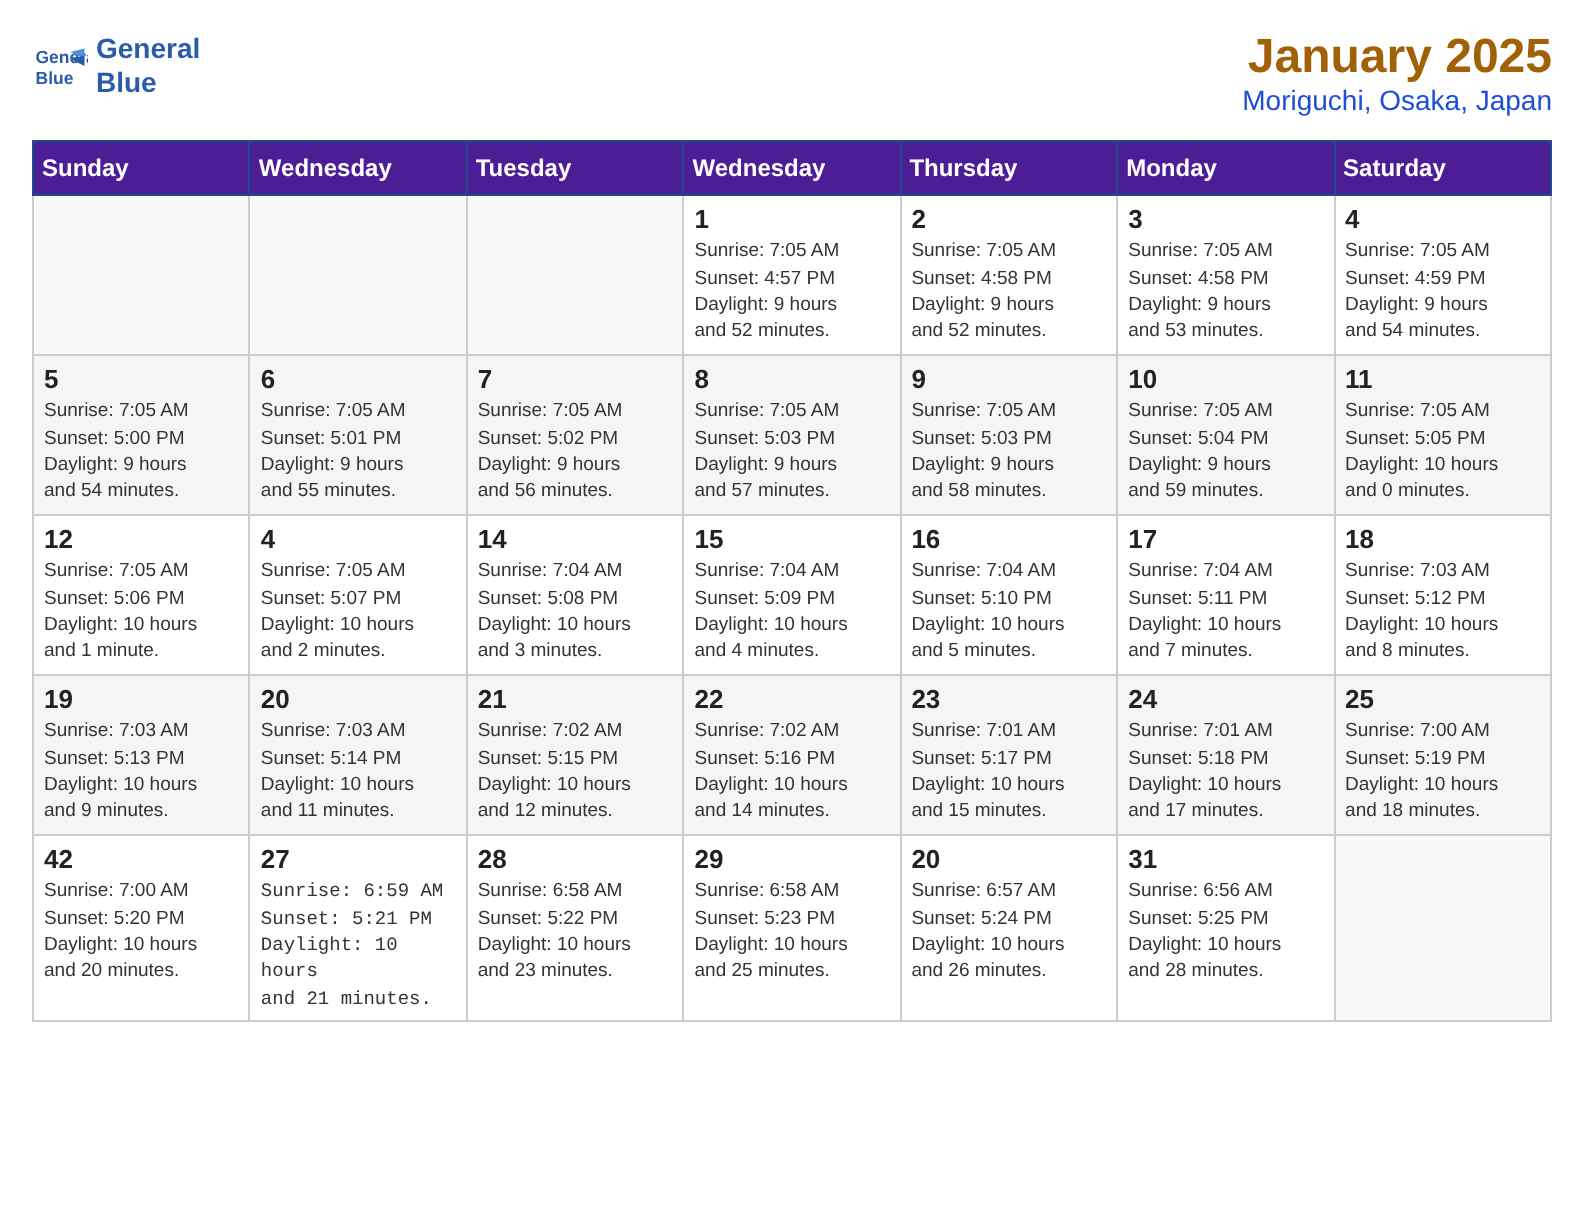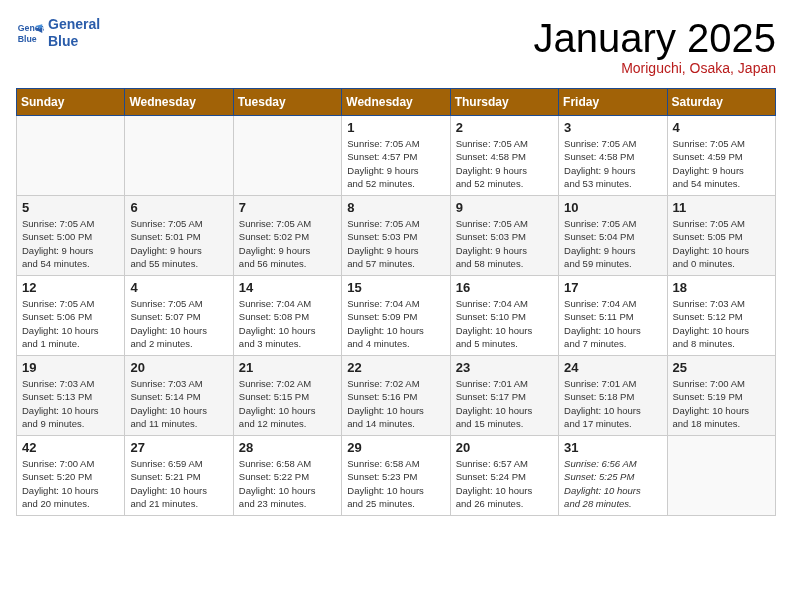--- a/index.html
+++ b/index.html
@@ -31,36 +31,36 @@
       color: #2a5caa;
     }
     .logo-icon {
       width: 28px;
       height: 28px;
     }
     .title-block {
       text-align: right;
     }
     .month-title {
-      font-size: 40px;
-      font-weight: normal;
-      color: #000000;
+      font-size: 24px;
+      font-weight: bold;
+      color: #a16207;
       line-height: 1.1;
     }
     .location {
       font-size: 14px;
-      color: #b91c1c;
+      color: #1d4ed8;
     }
     table {
       width: 100%;
       border-collapse: collapse;
       table-layout: fixed;
     }
     thead tr th {
-      background: #a16207;
+      background: #4c1d95;
       color: #fff;
       font-size: 12px;
       font-weight: bold;
       padding: 6px 4px;
       text-align: left;
       border: 1px solid #1e4a8e;
     }
     tbody tr td {
       vertical-align: top;
       border: 1px solid #ccc;
@@ -115,21 +115,21 @@
 </div>
 
 <table>
   <thead>
     <tr>
     <th>Sunday</th>
         <th>Wednesday</th>
         <th>Tuesday</th>
         <th>Wednesday</th>
         <th>Thursday</th>
-        <th>Friday</th>
+        <th>Monday</th>
         <th>Saturday</th>
       </tr>
   </thead>
   <tbody id="calendar-body">
   <tr>
         <td class="empty-cell"></td>
         <td class="empty-cell"></td>
         <td class="empty-cell"></td>
         <td>
           <span class="day-number">1</span>
@@ -316,21 +316,21 @@
       <tr>
         <td>
           <span class="day-number">42</span>
           <div class="day-info" style="white-space: pre-line;">Sunrise: 7:00 AM
 Sunset: 5:20 PM
 Daylight: 10 hours
 and 20 minutes.</div>
         </td>
         <td>
           <span class="day-number">27</span>
-          <div class="day-info" style="white-space: pre-line;">Sunrise: 6:59 AM
+          <div class="day-info" style="white-space: pre-line; font-family: Liberation Mono, monospace;">Sunrise: 6:59 AM
 Sunset: 5:21 PM
 Daylight: 10 hours
 and 21 minutes.</div>
         </td>
         <td>
           <span class="day-number">28</span>
           <div class="day-info" style="white-space: pre-line;">Sunrise: 6:58 AM
 Sunset: 5:22 PM
 Daylight: 10 hours
 and 23 minutes.</div>
@@ -344,21 +344,21 @@
         </td>
         <td>
           <span class="day-number">20</span>
           <div class="day-info" style="white-space: pre-line;">Sunrise: 6:57 AM
 Sunset: 5:24 PM
 Daylight: 10 hours
 and 26 minutes.</div>
         </td>
         <td>
           <span class="day-number">31</span>
-          <div class="day-info" style="white-space: pre-line; font-style: italic;">Sunrise: 6:56 AM
+          <div class="day-info" style="white-space: pre-line;">Sunrise: 6:56 AM
 Sunset: 5:25 PM
 Daylight: 10 hours
 and 28 minutes.</div>
         </td>
         <td class="empty-cell"></td>
       </tr>
     </tbody>
 </table>
 
 </body></html>

